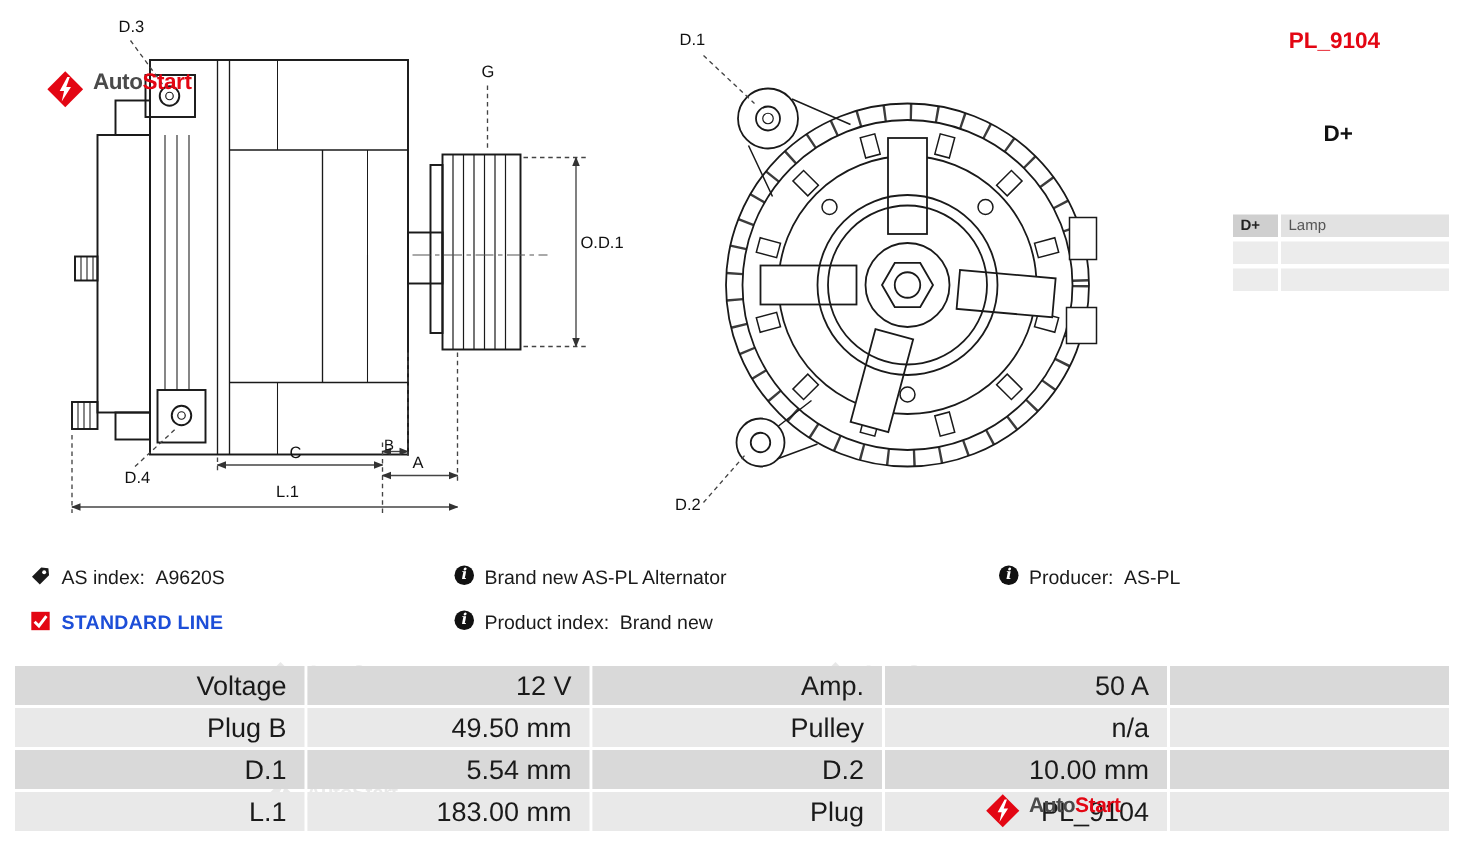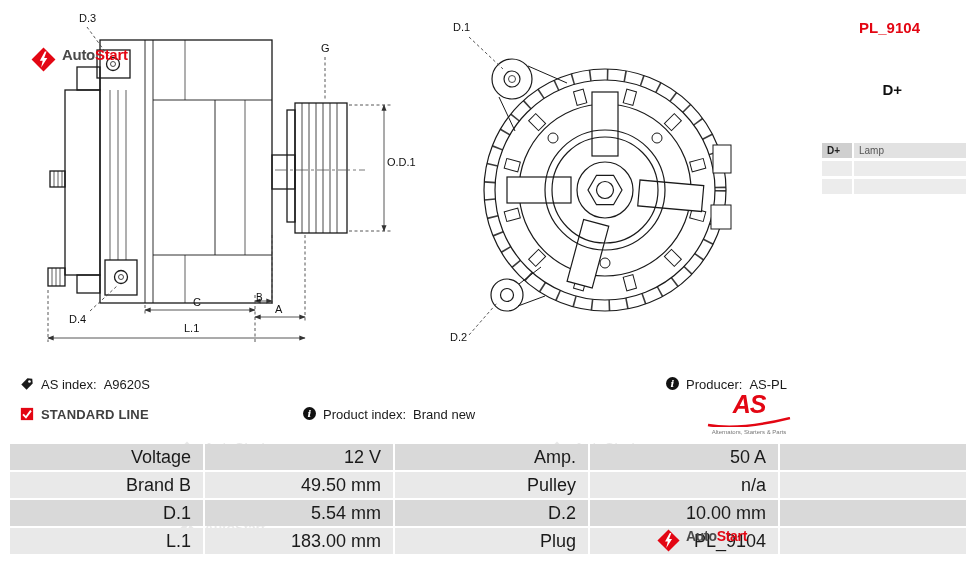--- a/index.html
+++ b/index.html
@@ -23,21 +23,21 @@
   .as-text{font-weight:bold;font-size:15px;letter-spacing:-.3px}
   .as-text .auto{color:#4a4a4a}
   .as-text .start{color:#e30613}
   .autostart-logo.small .as-text{font-size:14px}
   .watermark{opacity:.11;filter:grayscale(1)}
 
   .info-item{position:absolute;display:flex;align-items:flex-start;gap:7px;font-size:13px;height:16px;white-space:nowrap}
   .info-icon{width:13px;height:13px;border-radius:50%;background:#111;color:#fff;display:inline-flex;align-items:center;justify-content:center;flex:none}
   .info-icon::after{content:"i";font-family:"DejaVu Serif",serif;font-style:italic;font-weight:bold;font-size:10px;line-height:1}
   .bold{font-weight:normal}
-  .standard{color:#404040;font-weight:bold;letter-spacing:.2px}
+  .standard{color:#1d4ed8;font-weight:bold;letter-spacing:.2px}
 
   .aspl-logo{position:absolute;left:700px;top:392px;width:98px;text-align:center}
   .aspl-as{font-style:italic;font-weight:bold;font-size:25px;color:#e30613;letter-spacing:-1px;line-height:1;display:block}
   .aspl-caption{font-size:6px;color:#777;margin-top:2px;white-space:nowrap}
 
   .spec-table{position:absolute;left:10px;top:442px;width:956px;border-collapse:separate;border-spacing:0 2px;table-layout:fixed;font-size:18px}
   .spec-table td{height:26px;padding-right:12px;text-align:right;vertical-align:middle;border-right:2px solid #fff;overflow:hidden}
   tr.shade-a td{background:#d9d9d9}
   tr.shade-b td{background:#e9e9e9}
   .spec-table td.fill{border-right:none}
@@ -187,21 +187,21 @@
       <g stroke="#444" stroke-width="0.9" fill="none">
         <path d="M24,32 L58,64" stroke-dasharray="3 2.5"></path>
         <path d="M24,330 L52,298" stroke-dasharray="3 2.5"></path>
       </g>
     </svg>
   </div>
 
   <span class="dim" style="left:79px;top:12px">D.3</span>
   <span class="dim" style="left:321px;top:42px">G</span>
   <span class="dim" style="left:387px;top:156px">O.D.1</span>
-  <span class="dim" style="left:69px;top:313px">D.4</span>
+  <span class="dim" style="left:83px;top:313px">D.4</span>
   <span class="dim" style="left:193px;top:296px">C</span>
   <span class="dim small" style="left:256px;top:292px">B</span>
   <span class="dim" style="left:275px;top:303px">A</span>
   <span class="dim" style="left:184px;top:322px">L.1</span>
   <span class="dim" style="left:453px;top:21px">D.1</span>
   <span class="dim" style="left:450px;top:331px">D.2</span>
 
   <div class="part-number">PL_9104</div>
   <div class="terminal-code">D+</div>
 
@@ -230,20 +230,24 @@
 
   <div class="info-item" style="left:20px;top:377px">
     <svg width="14" height="14" viewBox="0 0 16 16">
       <path d="M1.5,8.5 L7.5,14.5 L14.5,7.5 L14,2 L8.5,1.5 Z" fill="#1a1a1a"></path>
       <circle cx="10.8" cy="5.2" r="1.5" fill="#fff"></circle>
     </svg>
     <span>AS index:</span>
     <span class="bold">A9620S</span>
   </div>
 
+  <div class="info-item" style="left:303px;top:377px">
+    <span class="info-icon"></span>
+    <span>Brand new AS-PL Alternator</span>
+  </div>
 
   <div class="info-item" style="left:666px;top:377px">
     <span class="info-icon"></span>
     <span>Producer:</span>
     <span class="bold">AS-PL</span>
   </div>
 
   <div class="info-item" style="left:20px;top:407px">
     <svg width="14" height="14" viewBox="0 0 16 16">
       <rect x="1" y="1" width="14" height="14" fill="#e30613"></rect>
@@ -251,27 +255,20 @@
     </svg>
     <span class="standard">STANDARD LINE</span>
   </div>
 
   <div class="info-item" style="left:303px;top:407px">
     <span class="info-icon"></span>
     <span>Product index:</span>
     <span class="bold">Brand new</span>
   </div>
 
-  <div class="aspl-logo">
-    <span class="aspl-as">AS</span>
-    <svg width="86" height="10" viewBox="0 0 86 10" style="display:block;margin:0 auto">
-      <path d="M2,8 C30,13 60,7 84,1" stroke="#e30613" stroke-width="2.4" fill="none"></path>
-    </svg>
-    <div class="aspl-caption">Alternators, Starters &amp; Parts</div>
-  </div>
 
   <div class="autostart-logo small watermark" style="left:175px;top:440px">
     <svg width="24" height="24" viewBox="0 0 24 24">
       <rect x="4.5" y="4.5" width="15" height="15" transform="rotate(45 12 12)" fill="#e30613"></rect>
       <polygon points="13.2,4.8 8.7,13 11.3,13 9.9,19.2 15.4,10.6 12.6,10.6 14.7,4.8" fill="#fff"></polygon>
     </svg>
     <span class="as-text"><span class="auto">Auto</span><span class="start">Start</span></span>
   </div>
   <div class="autostart-logo small watermark" style="left:545px;top:440px">
     <svg width="24" height="24" viewBox="0 0 24 24">
@@ -298,21 +295,21 @@
     </colgroup>
     <tbody>
       <tr class="shade-a">
         <td>Voltage</td>
         <td>12 V</td>
         <td>Amp.</td>
         <td>50 A</td>
         <td class="fill"></td>
       </tr>
       <tr class="shade-b">
-        <td>Brand B</td>
+        <td>Plug B</td>
         <td>49.50 mm</td>
         <td>Pulley</td>
         <td>n/a</td>
         <td class="fill"></td>
       </tr>
       <tr class="shade-a">
         <td>D.1</td>
         <td>5.54 mm</td>
         <td>D.2</td>
         <td>10.00 mm</td>

